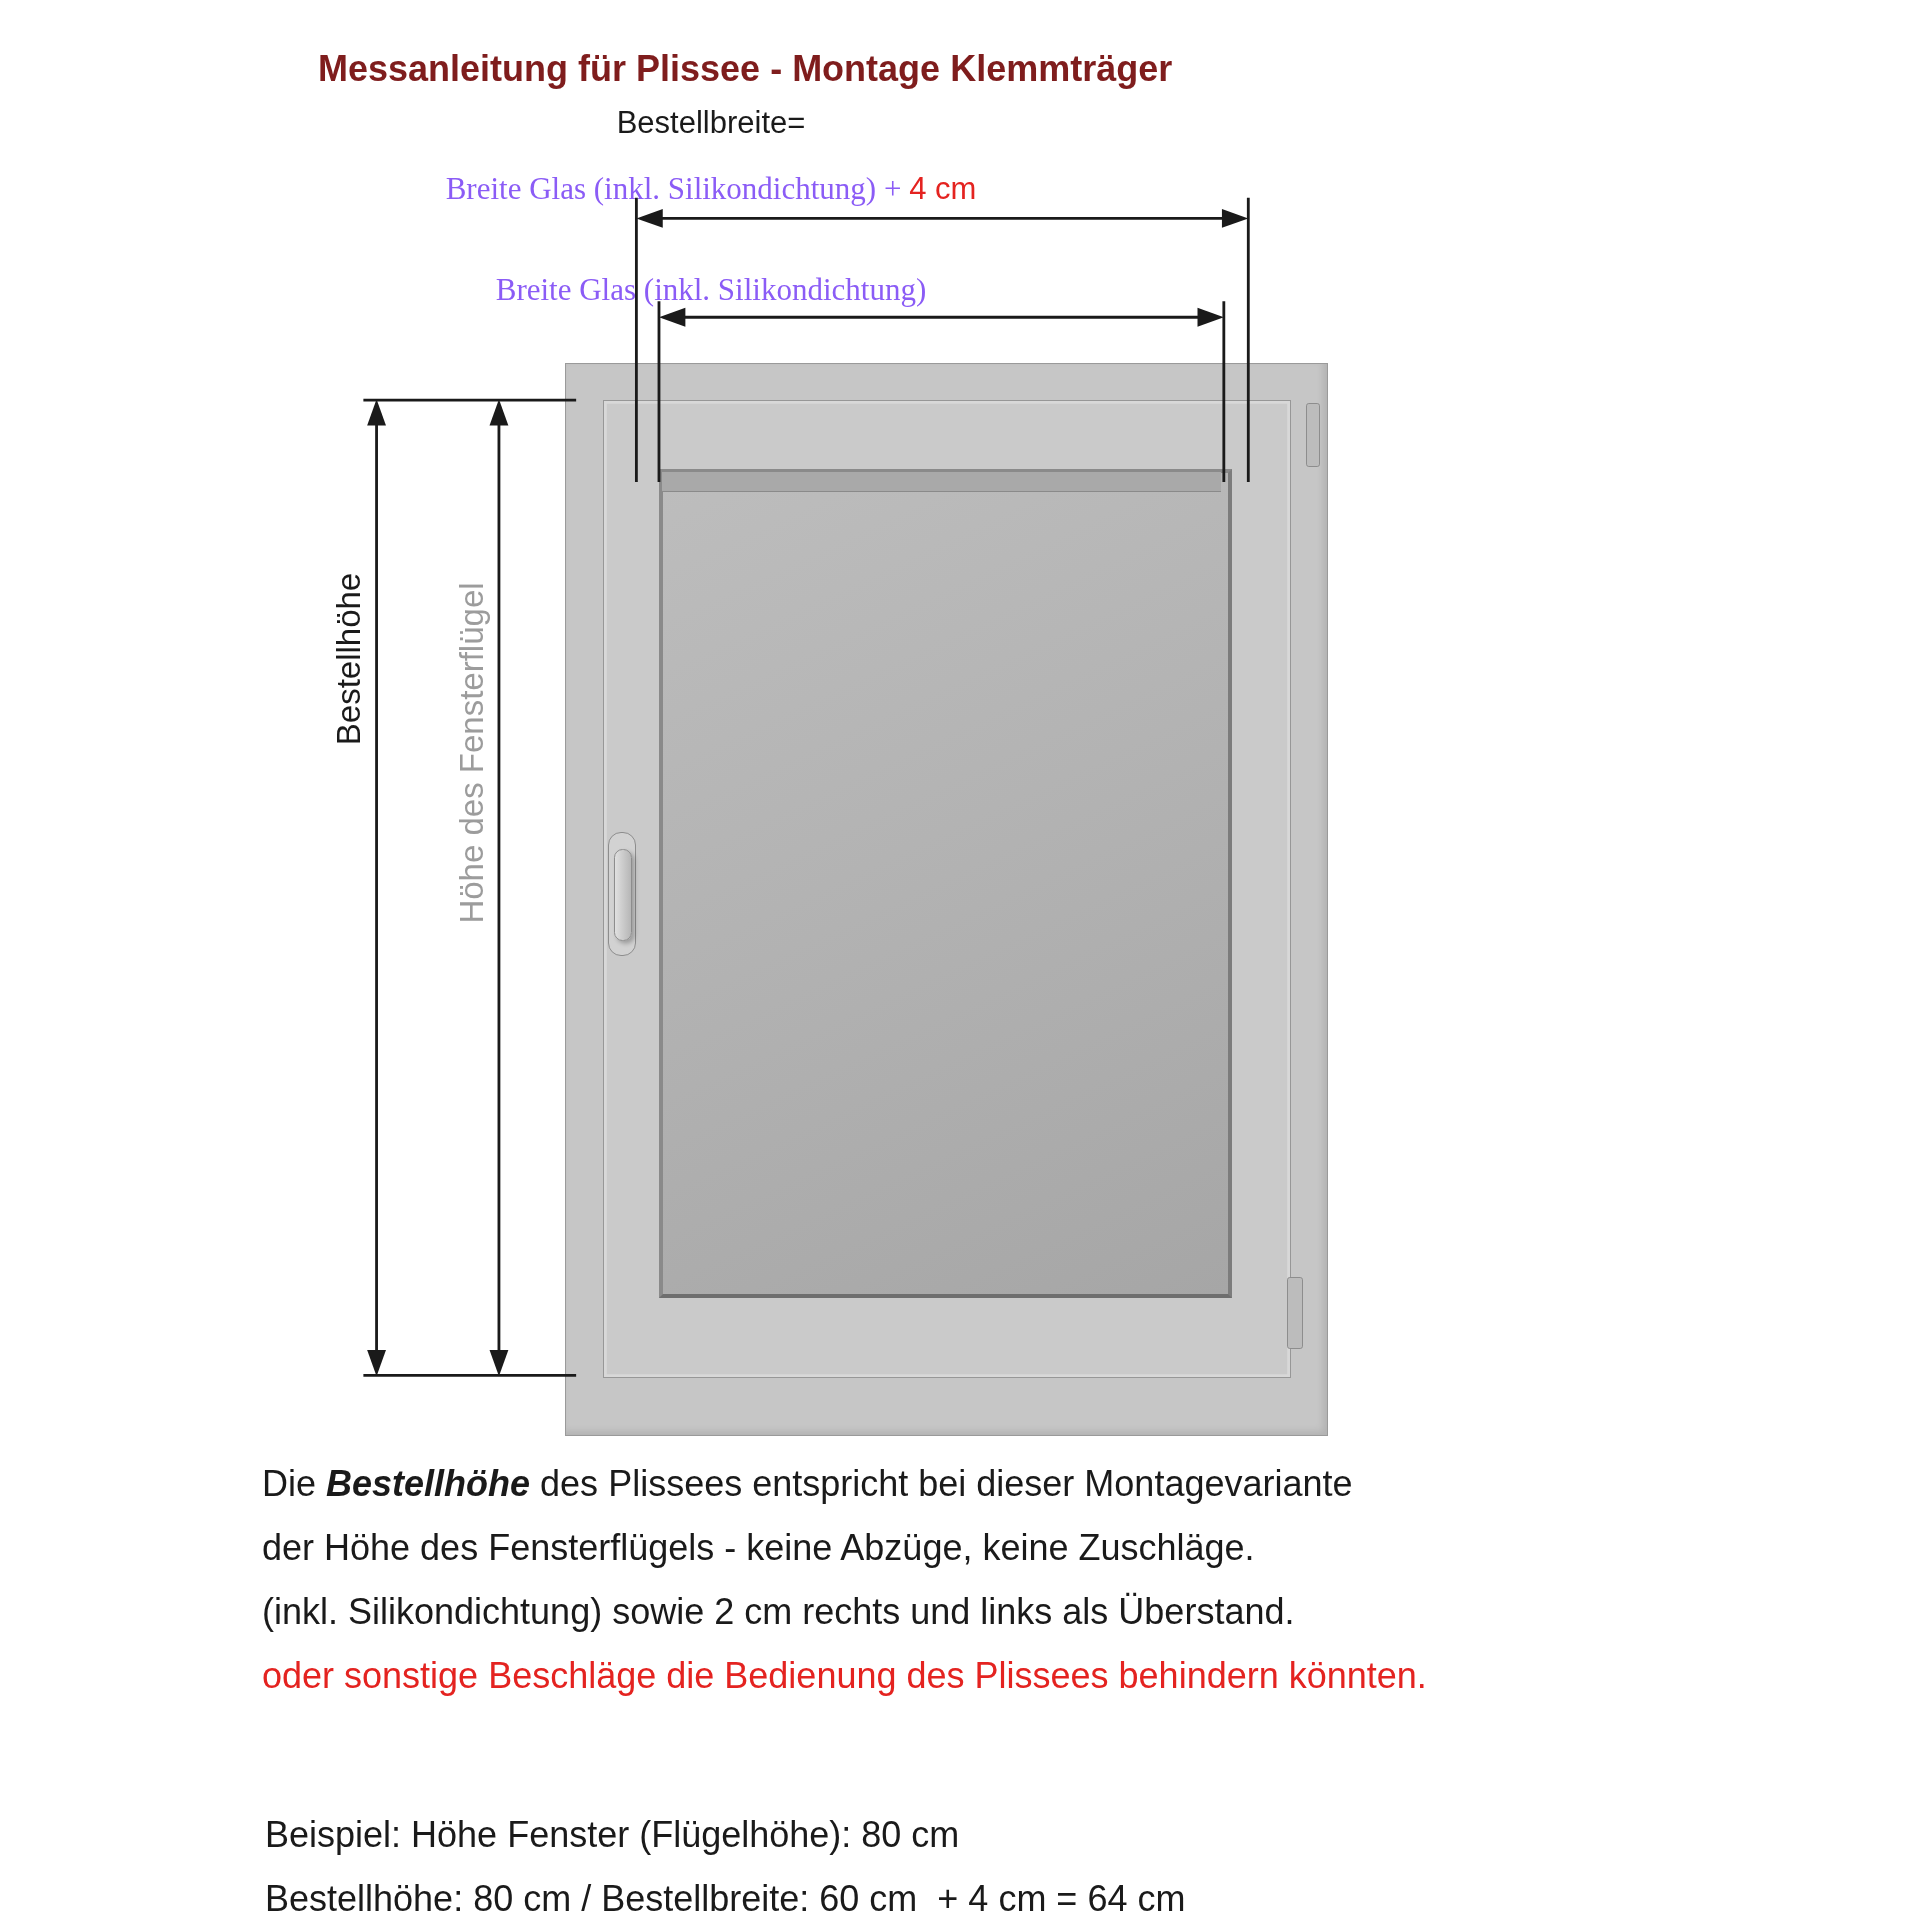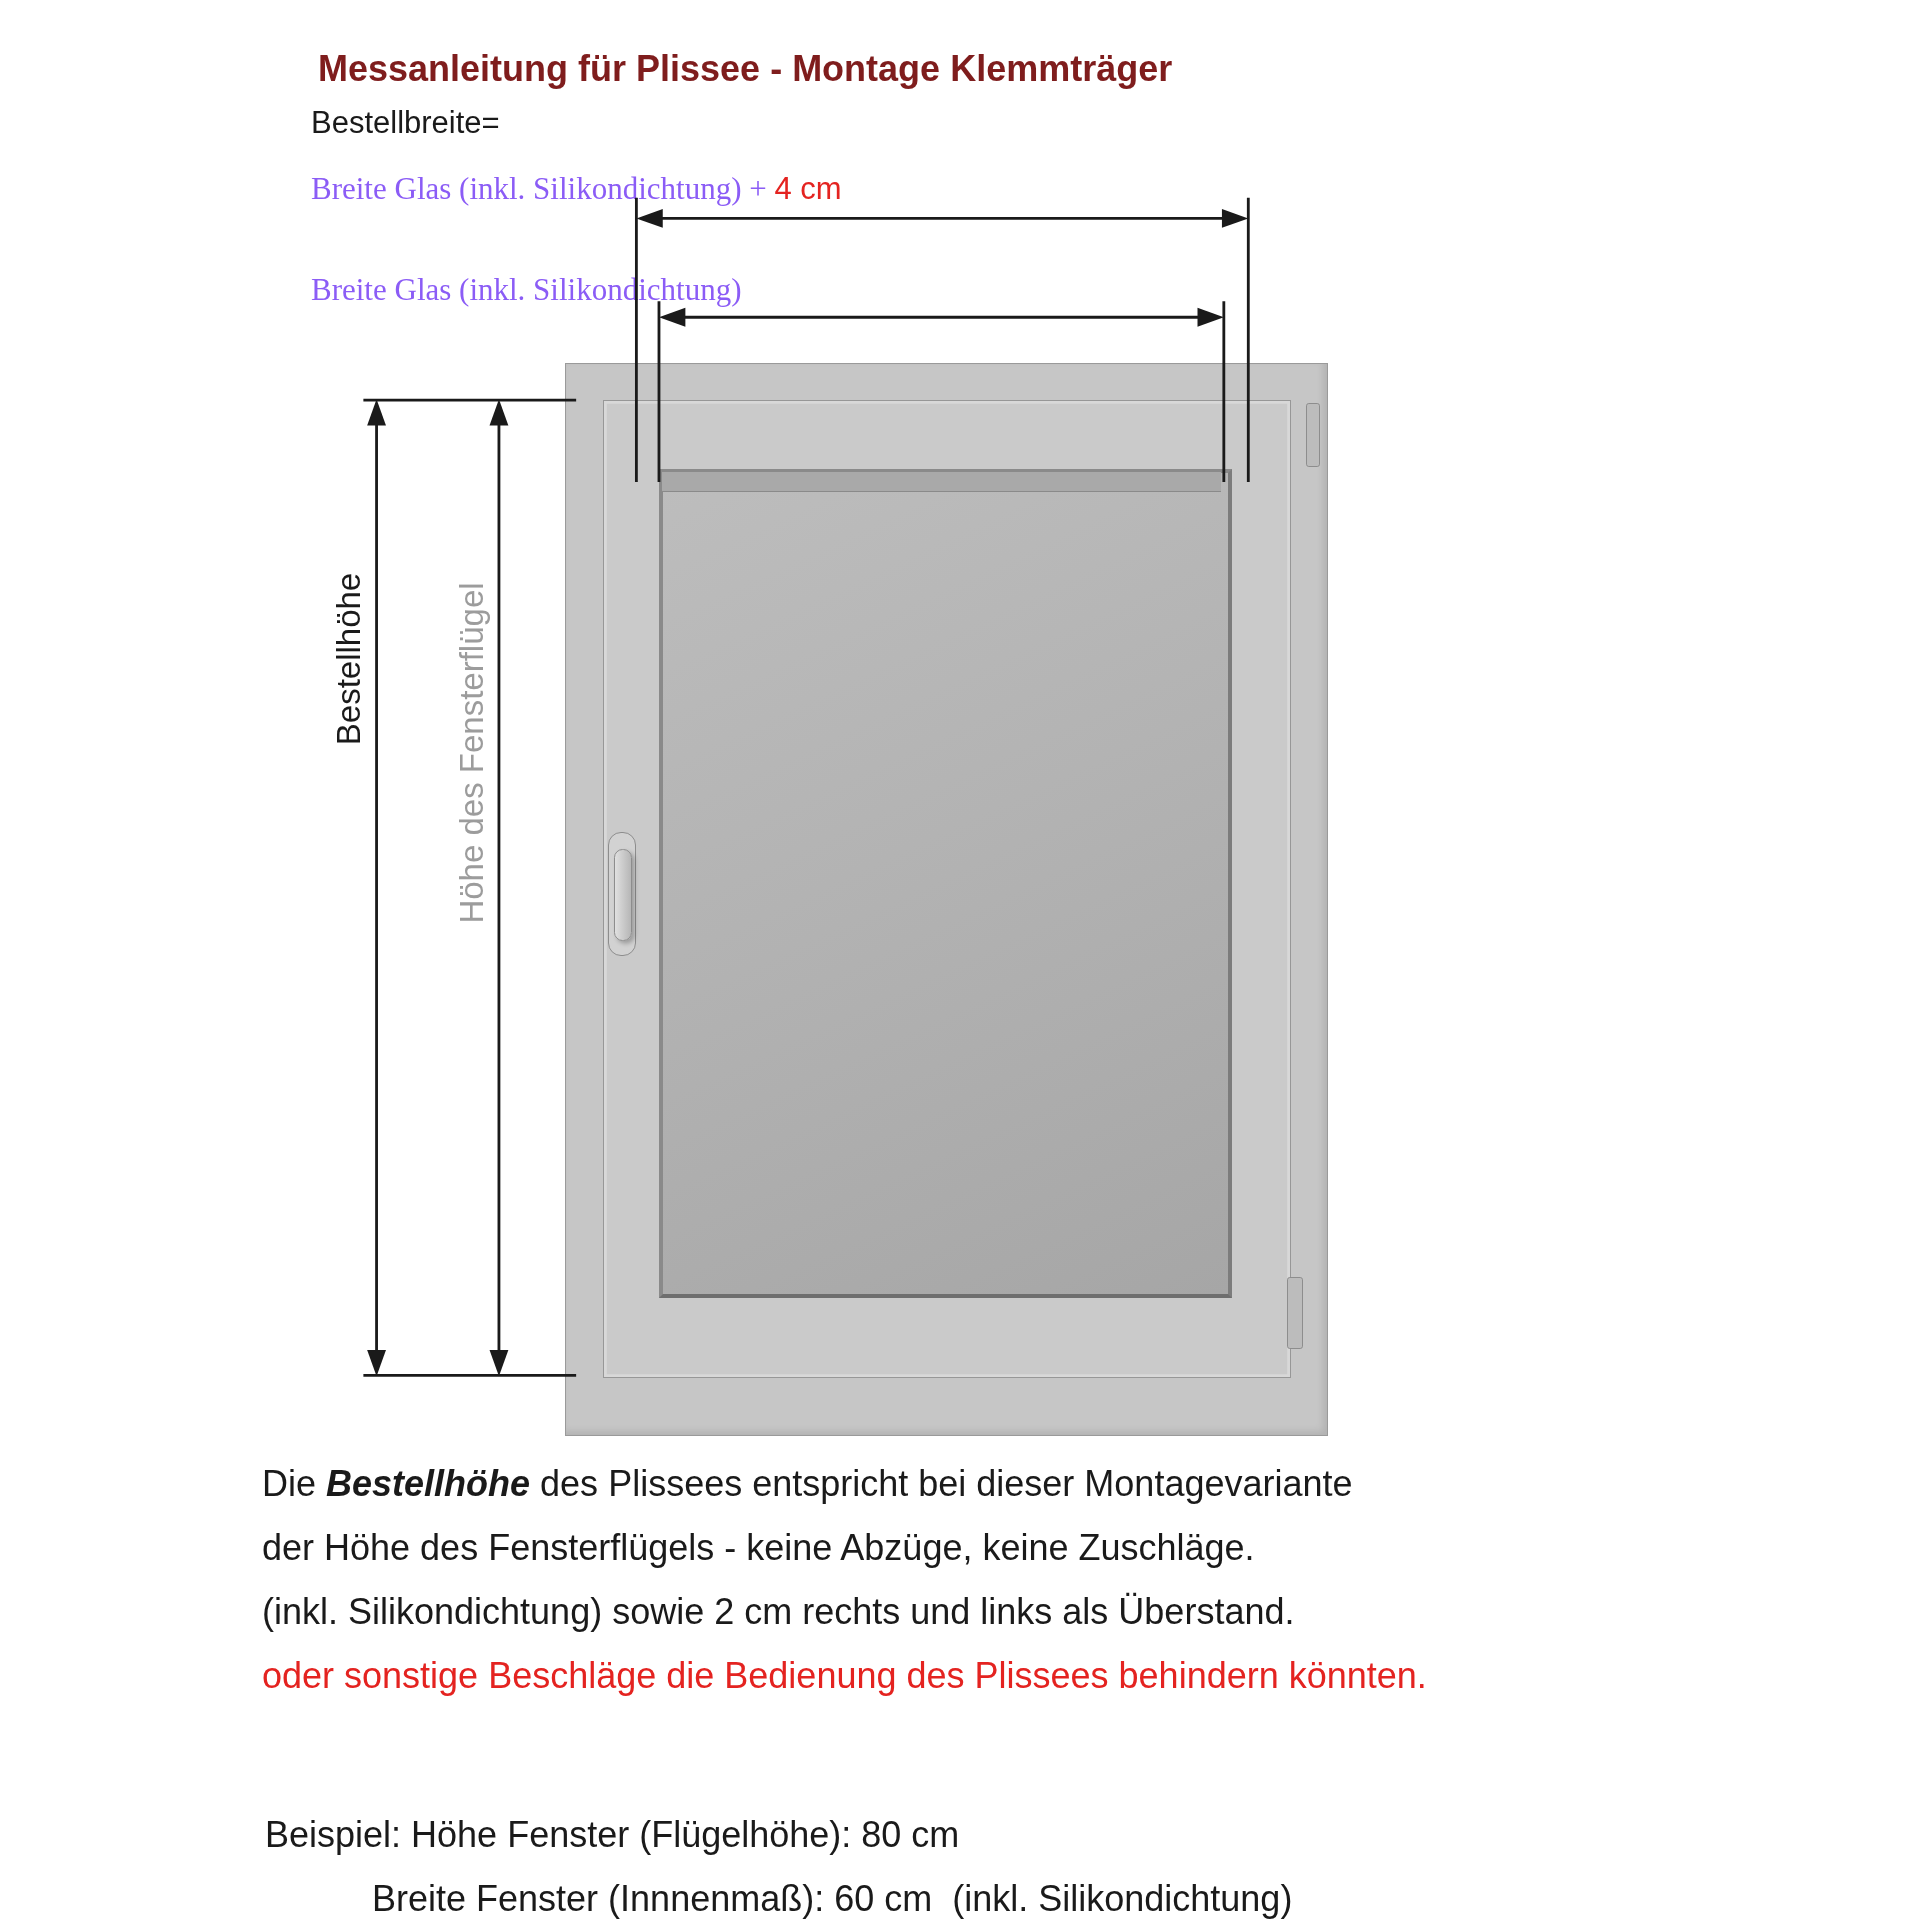--- a/index.html
+++ b/index.html
@@ -13,21 +13,21 @@
   }
   .abs { position: absolute; }
 
   .title {
     position: absolute; left: 318px; top: 24px;
     font-size: 36px; font-weight: 700; color: #7f1d1d;
   }
 
   .centerlabel {
     position: absolute; left: 311px; width: 800px;
-    text-align: left; white-space: nowrap;
+    text-align: center; white-space: nowrap;
   }
   .lbl-orderwidth { top: 105px; font-size: 31px; color: #1a1a1a; }
   .lbl-formula    { top: 171px; font-size: 31px; }
   .lbl-glasswidth { top: 272px; font-size: 31px; }
 
   .gray { color: #8b5cf6; font-family: Liberation Serif, serif; }
   .red  { color: #e42320; }
 
   
   .win-outer {
@@ -151,18 +151,17 @@
 
   <div class="desc">
     <p><span>Die </span><span class="term">Bestellhöhe</span><span> des Plissees entspricht bei dieser Montagevariante</span></p>
     <p>der Höhe des Fensterflügels - keine Abzüge, keine Zuschläge.</p>
     <p>(inkl. Silikondichtung) sowie 2 cm rechts und links als Überstand.</p>
     <p class="red">oder sonstige Beschläge die Bedienung des Plissees behindern könnten.</p>
   </div>
 
   <div class="example">
     <p>Beispiel: Höhe Fenster (Flügelhöhe): 80 cm</p>
-    <p class="indent">Breite Fenster (Innnenmaß): 60 cm  (inkl. Silikondichtung)</p>
     <p>Bestellhöhe: 80 cm / Bestellbreite: 60 cm  + 4 cm = 64 cm</p>
   </div>
 
 </div>
 
 
 </body></html>

